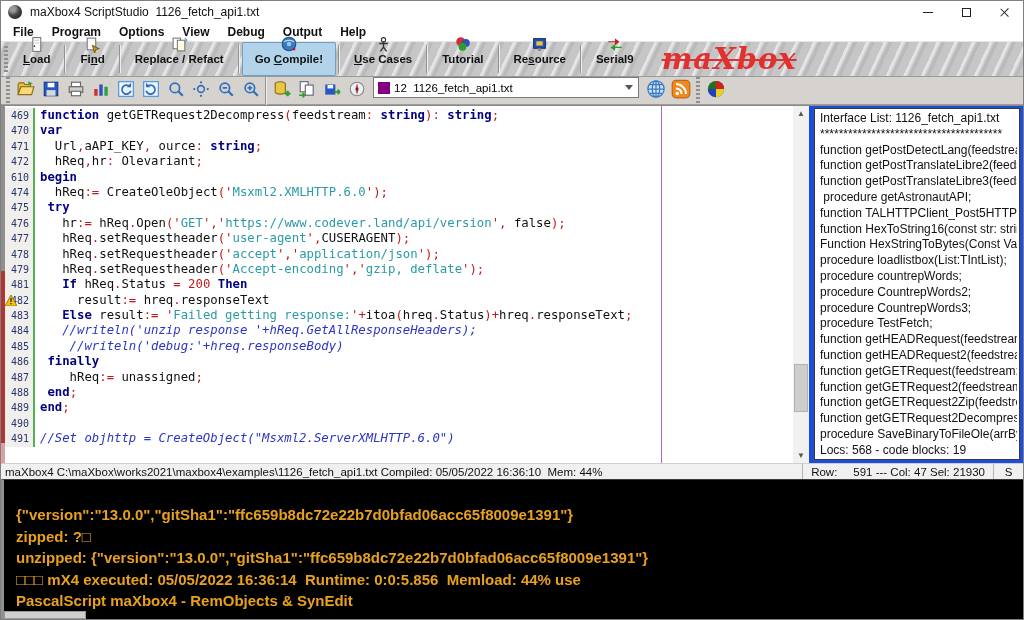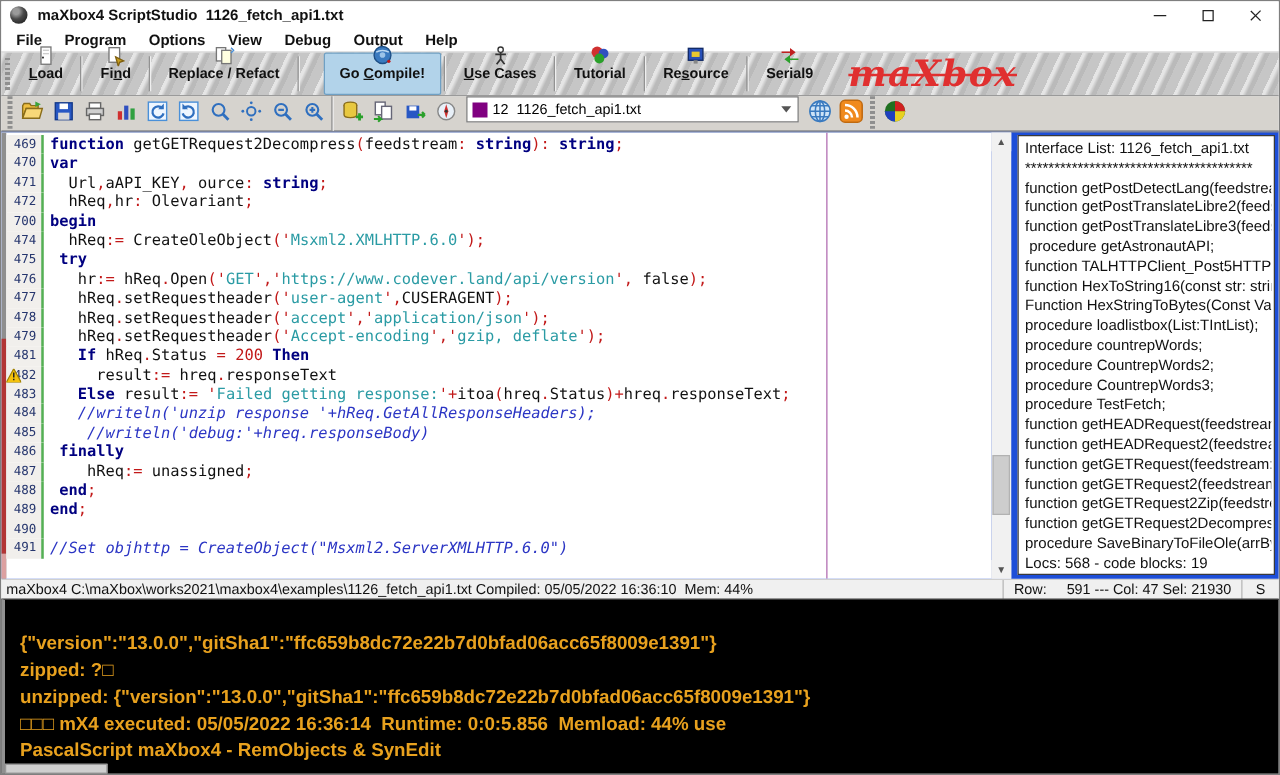--- a/index.html
+++ b/index.html
@@ -5,21 +5,21 @@
   * { margin:0; padding:0; box-sizing:border-box; }
   html,body { width:1024px; height:620px; overflow:hidden; }
   body { font-family:"Liberation Sans", sans-serif; background:#fff; position:relative;
          border:1px solid #7f7f7f; }
 
   
   .titlebar { height:22px; display:flex; align-items:center; padding-left:7px; background:#fff; }
   .app-icon { width:14px; height:14px; border-radius:50%;
               background:radial-gradient(circle at 35% 30%, #9a9a9a 0 18%, #4a4a4a 45%, #111 100%);
               margin-right:8px; flex:none; }
-  .title-text { font-size:12px; font-weight:700; color:#111; white-space:pre; }
+  .title-text { font-size:12px; font-weight:400; color:#111; white-space:pre; }
   .win-controls { margin-left:auto; display:flex; height:100%; }
   .win-btn { width:38px; display:flex; align-items:center; justify-content:center; }
   .glyph-min { width:10px; height:1px; background:#222; }
   .glyph-max { width:9px; height:9px; border:1px solid #222; }
   .glyph-close { position:relative; width:11px; height:11px; }
   .glyph-close::before,.glyph-close::after { content:""; position:absolute; left:5px; top:0;
       width:1.4px; height:11px; background:#222; }
   .glyph-close::before { transform:rotate(45deg); } .glyph-close::after { transform:rotate(-45deg); }
 
   
@@ -30,21 +30,21 @@
   .toolbar-main { height:36px; display:flex; align-items:center;
       background:#c6c6c6;
       background-image:repeating-linear-gradient(115deg, rgba(255,255,255,.55) 0 2px, rgba(150,150,150,.25) 5px 8px, rgba(255,255,255,0) 8px 16px);
       border-top:1px solid #e6e6e6; border-bottom:1px solid #9a9a9a; }
   .grip { width:4px; height:26px; margin:0 3px;
       background:repeating-linear-gradient(0deg,#8f8f8f 0 2px, rgba(0,0,0,0) 2px 4px); flex:none; }
   .tb-btn { height:34px; padding:1px 12px 18px; display:flex; flex-direction:column; align-items:center;
       justify-content:center; gap:0; flex:none; }
   .tb-btn .ic { height:17px; display:flex; align-items:flex-end; }
   .tb-btn .lbl { font-size:11.5px; font-weight:600; color:#111; white-space:nowrap; }
-  .tb-btn.active { background:#b2d3ea; border:1px solid #6fa0c4; border-radius:2px;margin-left:17px; }
+  .tb-btn.active { background:#b2d3ea; border:1px solid #6fa0c4; border-radius:2px; }
   .tb-sep { width:2px; height:28px; border-left:1px solid #929292; border-right:1px solid #efefef; margin:0 2px; flex:none; }
   .brand-logo { margin-left:16px; font-family:"DejaVu Serif", serif; font-style:italic; font-weight:bold;
       font-size:29px; color:#e03030; text-decoration:line-through; letter-spacing:1px; }
 
   
   .toolbar2 { height:28px; display:flex; background:#d6d3ce;
       border-bottom:1px solid #9c9c9c; padding-left:2px; }
   .icon-btn { width:25px; height:24px; display:flex; align-items:center; justify-content:center; flex:none; }
   .combo { width:266px; height:21px; background:#fff; border:1px solid #7a7a7a; display:flex;
       align-items:center; padding:1px 2px; margin:0 4px; font-size:11.5px; }
@@ -409,21 +409,21 @@
         </div>
         <div class="crow">
           <span class="gut">471</span>
           <span class="codeln"><span class="c-p">  Url</span><span class="c-y">,</span><span class="c-p">aAPI_KEY</span><span class="c-y">,</span><span class="c-p"> ource</span><span class="c-y">:</span><span class="c-p"> </span><span class="c-k">string</span><span class="c-y">;</span></span>
         </div>
         <div class="crow">
           <span class="gut">472</span>
           <span class="codeln"><span class="c-p">  hReq</span><span class="c-y">,</span><span class="c-p">hr</span><span class="c-y">:</span><span class="c-p"> Olevariant</span><span class="c-y">;</span></span>
         </div>
         <div class="crow">
-          <span class="gut">700</span>
+          <span class="gut">610</span>
           <span class="codeln"><span class="c-k">begin</span></span>
         </div>
         <div class="crow">
           <span class="gut">474</span>
           <span class="codeln"><span class="c-p">  hReq</span><span class="c-y">:=</span><span class="c-p"> CreateOleObject</span><span class="c-y">(</span><span class="c-q">'</span><span class="c-s">Msxml2.XMLHTTP.6.0</span><span class="c-q">'</span><span class="c-y">);</span></span>
         </div>
         <div class="crow">
           <span class="gut">475</span>
           <span class="codeln"><span class="c-p"> </span><span class="c-k">try</span></span>
         </div>

